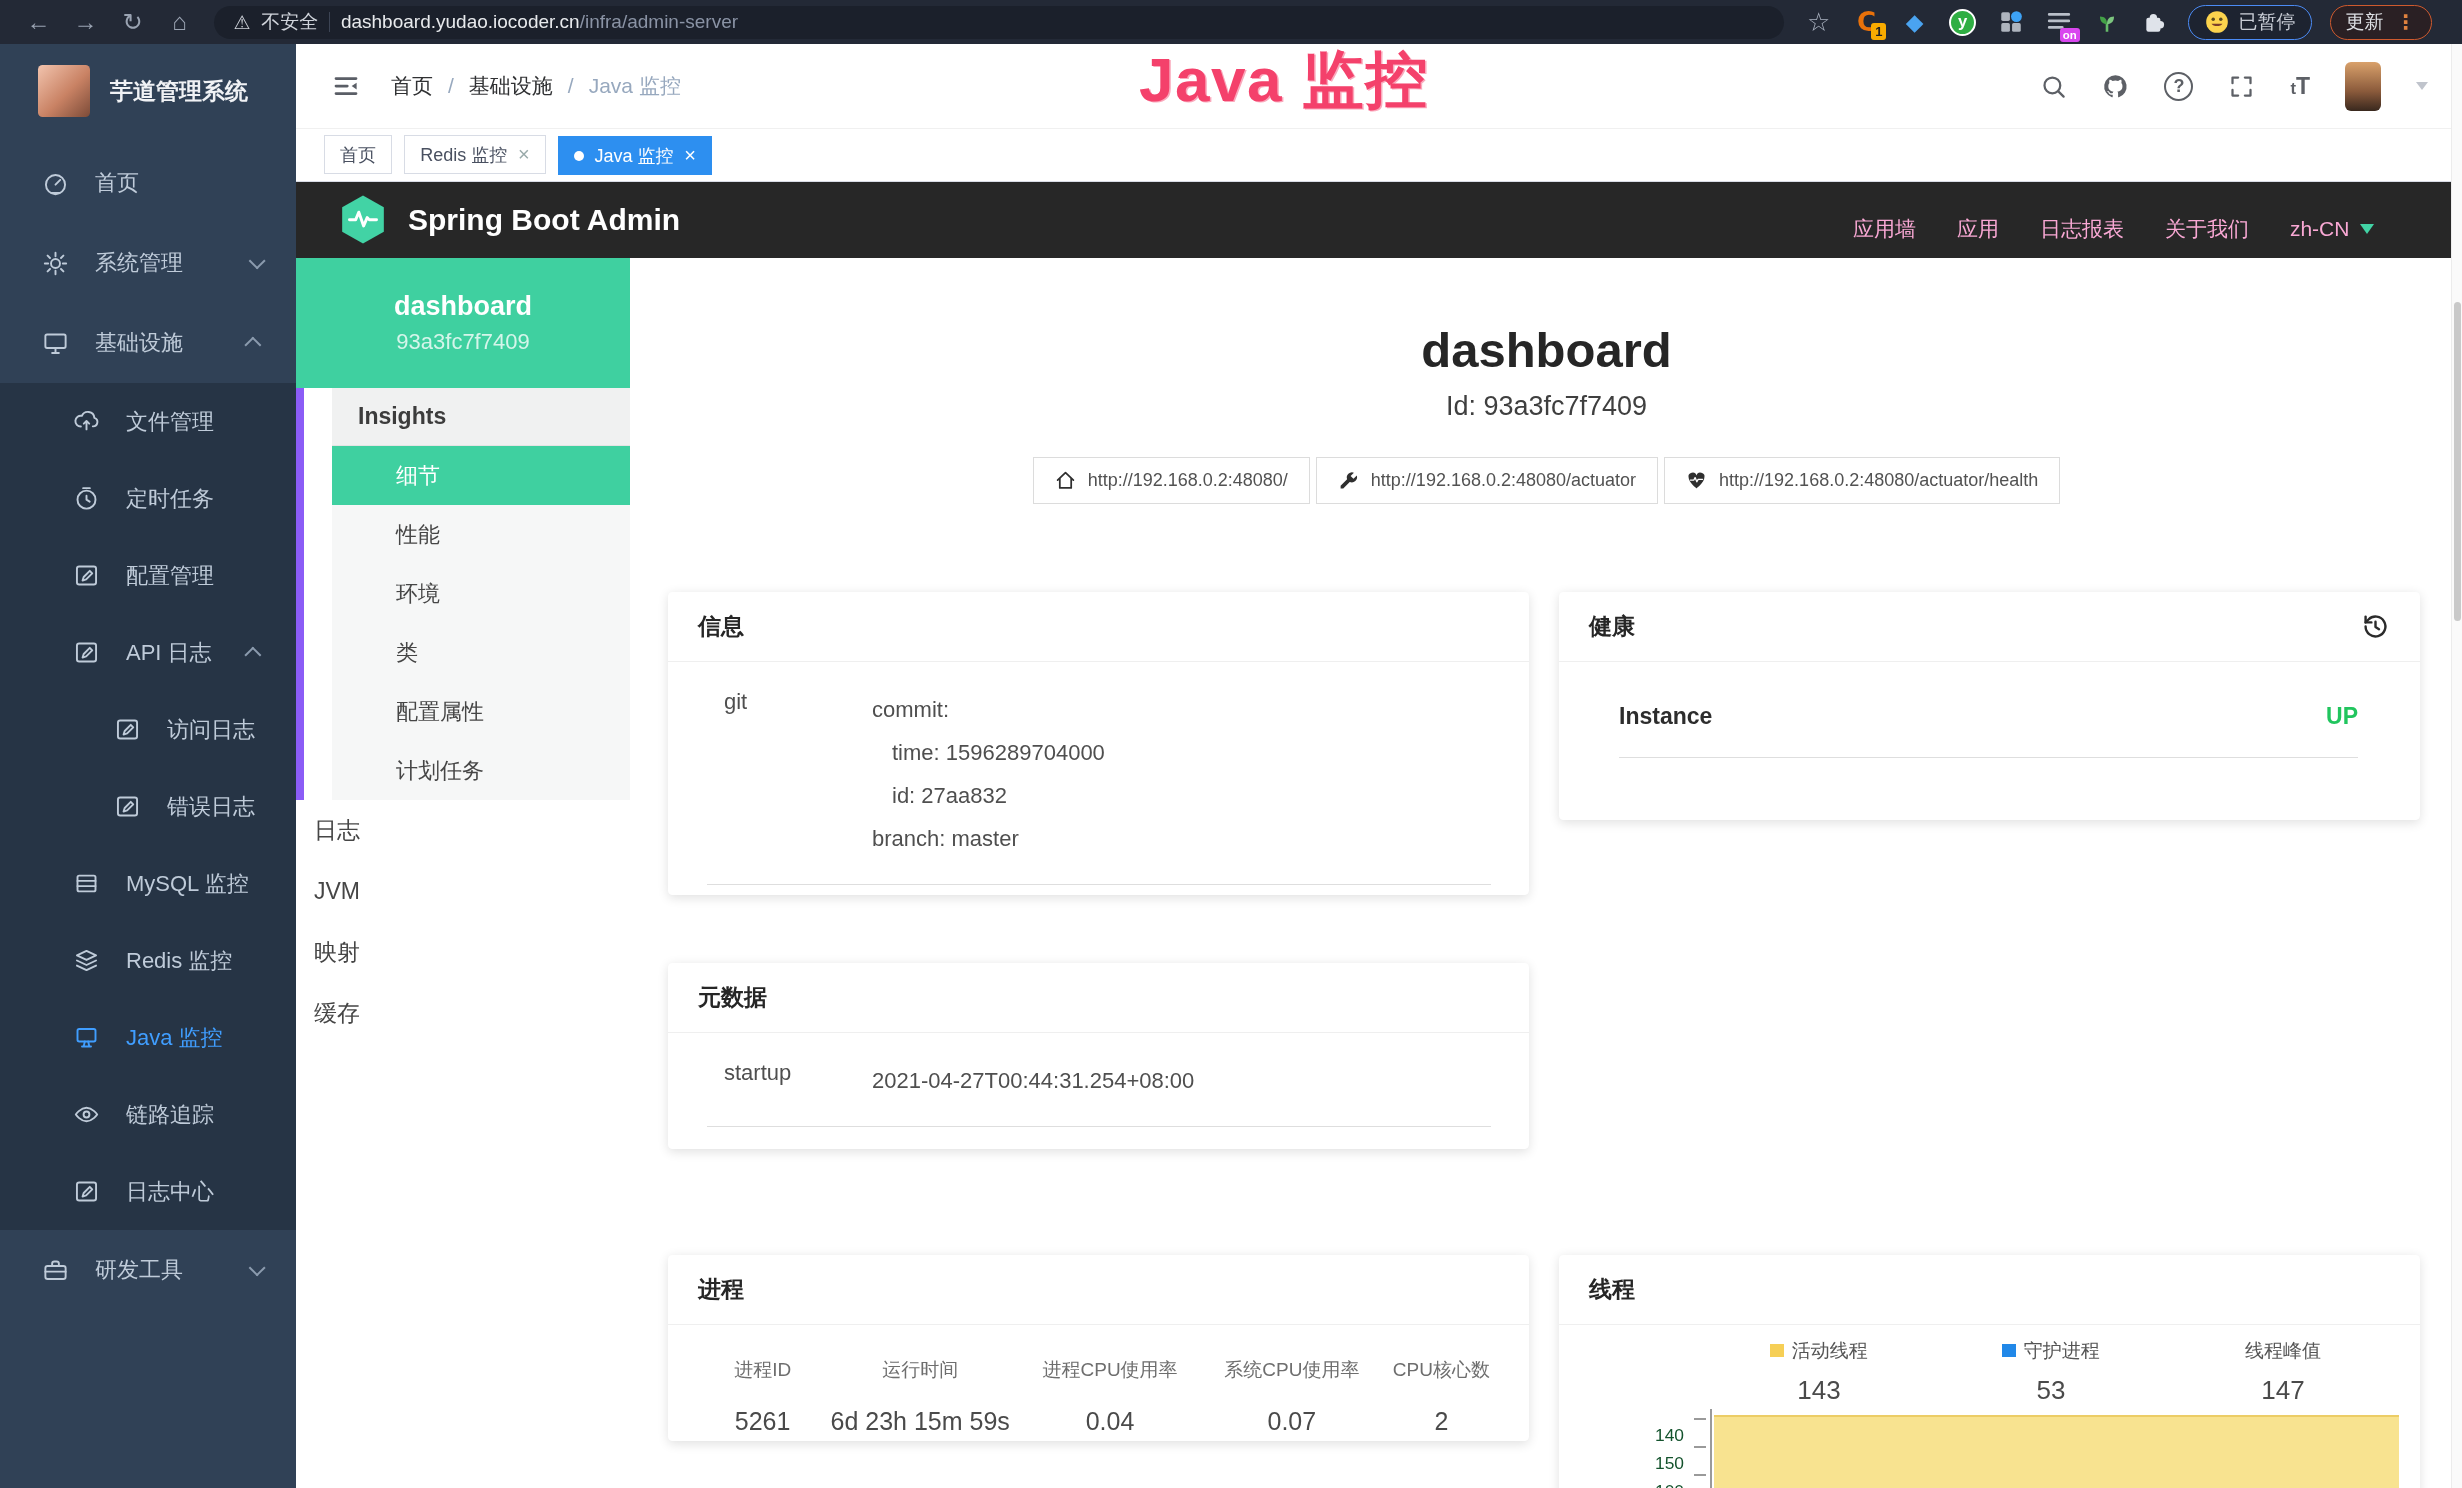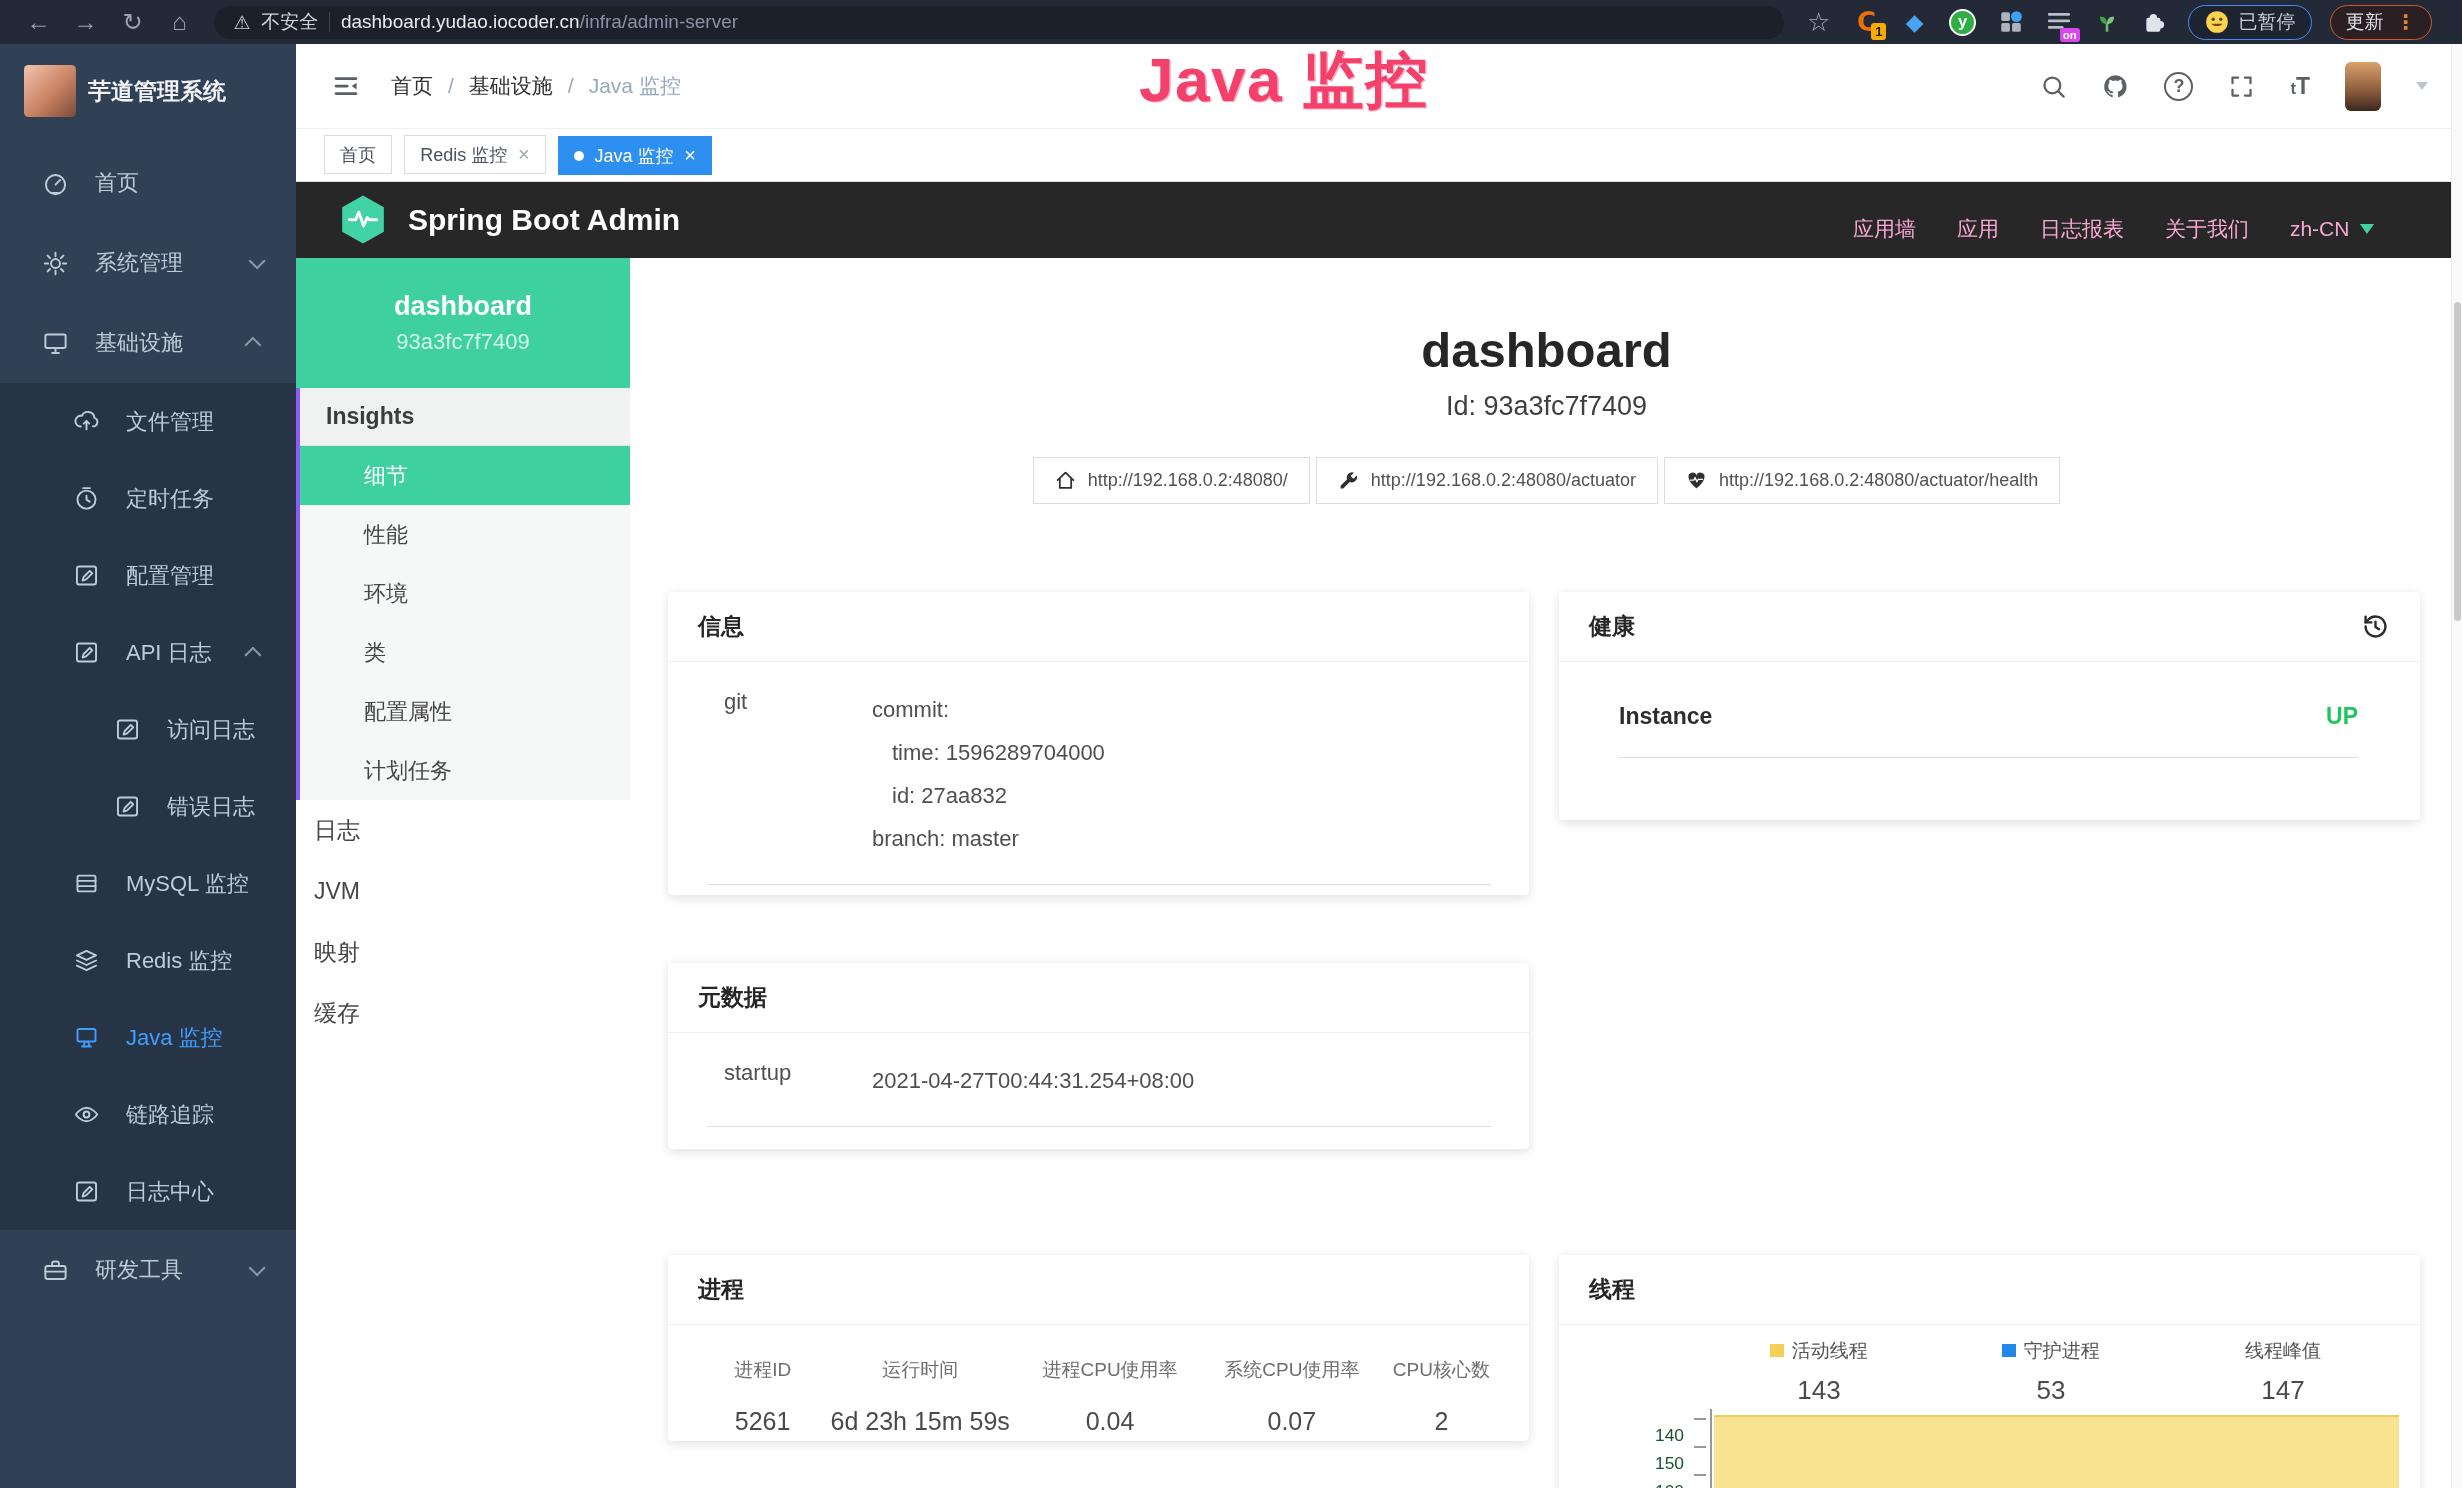--- a/index.html
+++ b/index.html
@@ -43,21 +43,21 @@
   .annotation{
     position:absolute; left:1139px; top:38px; z-index:60; color:#f4416b;
     font-size:62px; font-weight:700; letter-spacing:1.5px; pointer-events:none;
     text-shadow:1.5px 0.8px 0 rgba(244,65,107,.45);
   }
   
   .sidenav{
     position:absolute; left:0; top:44px; width:296px; height:1445px;
     background:#304156; color:#bfcbd9; z-index:5;
   }
-  .side-logo{ display:flex; align-items:center; gap:12px; padding:21px 0 26px 24px; }
+  .side-logo{ display:flex; align-items:center; gap:20px; padding:21px 0 26px 38px; }
   .logo-img{ width:52px; height:52px; border-radius:4.6px; background:linear-gradient(135deg,#f2c4ae,#c98264 55%,#7c4b38); }
   .side-title{ font-size:23px; font-weight:700; color:#f0f2f5; }
   .sn-item{
     height:80px; display:flex; align-items:center; padding-left:42px; gap:26px;
     font-size:22px; cursor:pointer; color:#bfcbd9;
   }
   .sn-sub{ background:#263445; }
   .sn-sub .sn-item{ height:77px; padding-left:73px; }
   .sn-sub .sn-item.nested{ padding-left:114px; }
   .sn-item.active{ color:#409eff; }
@@ -94,21 +94,21 @@
   .sba-links{ margin-left:auto; display:flex; align-items:center; gap:41px; font-size:21px; color:#f9a8d4;margin-top:18px; }
   .sba-link{ cursor:pointer; }
   .locale{ display:flex; align-items:center; gap:10.6px; cursor:pointer; }
   .caret-green{ width:0; height:0; border-left:7.6px solid transparent; border-right:7.6px solid transparent; border-top:10px solid #42d3a5; }
   
   .sba-body{ display:flex; height:1231px; background:#fff; }
   .sba-side{ width:334px; flex:none; background:#fff; }
   .inst{ height:130px; background:#3fd0a0; color:#fff; display:flex; flex-direction:column; align-items:center; justify-content:center; gap:7.6px; cursor:pointer; }
   .inst-name{ font-size:27px; font-weight:700; }
   .inst-id{ font-size:22px; color:rgba(255,255,255,.78); }
-  .insights{ border-left:4px solid #8b5cf6; }
+  .insights{ border-left:8px solid #8b5cf6;padding-left:28px; }
   .ins-h{ height:58px; background:#f0f1f1; display:flex; align-items:center; padding-left:26px; font-size:23px; font-weight:700; color:#3c3c3c; border-bottom:0.8px solid #e4e4e4; }
   .ins-item{ height:59px; background:#f6f7f7; display:flex; align-items:center; padding-left:64px; font-size:22px; color:#464646; cursor:pointer; }
   .ins-item.active{ background:#3fd0a0; color:#fff; }
   .root-item{ height:61px; background:#fff; display:flex; align-items:center; padding-left:18px; font-size:23px; color:#464646; cursor:pointer; }
   
   .sba-main{ position:relative; flex:1; background:#fff; }
   .sba-title{ position:absolute; left:0; right:0; top:64px; text-align:center; font-size:49px; font-weight:700; color:#262626; }
   .sba-id{ position:absolute; left:0; right:0; top:133px; text-align:center; font-size:27px; color:#3f3f3f; }
   .chips{ position:absolute; left:0; right:0; top:199px; display:flex; justify-content:center; gap:6px; }
   .chip{ height:47px; border:0.8px solid #dcdcdc; background:#fff; display:flex; align-items:center; gap:12px; padding:0 21px; font-size:18px; color:#525252; cursor:pointer; }

